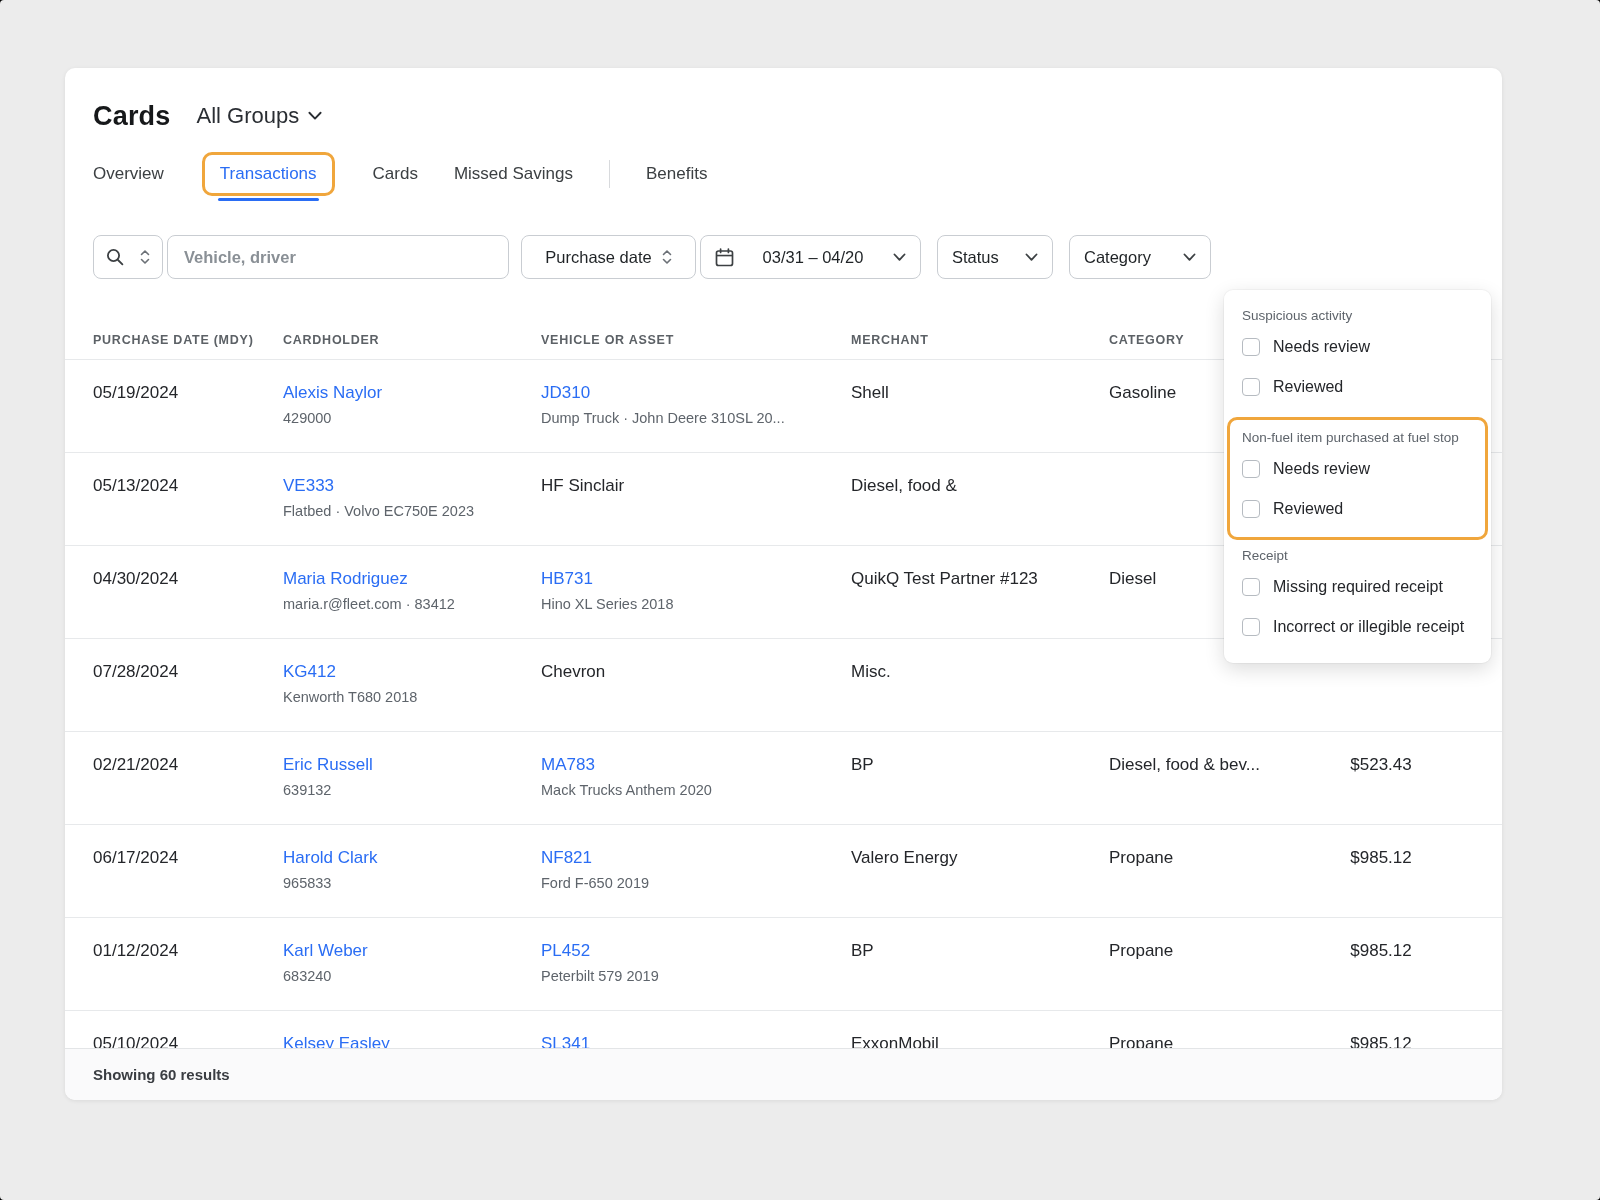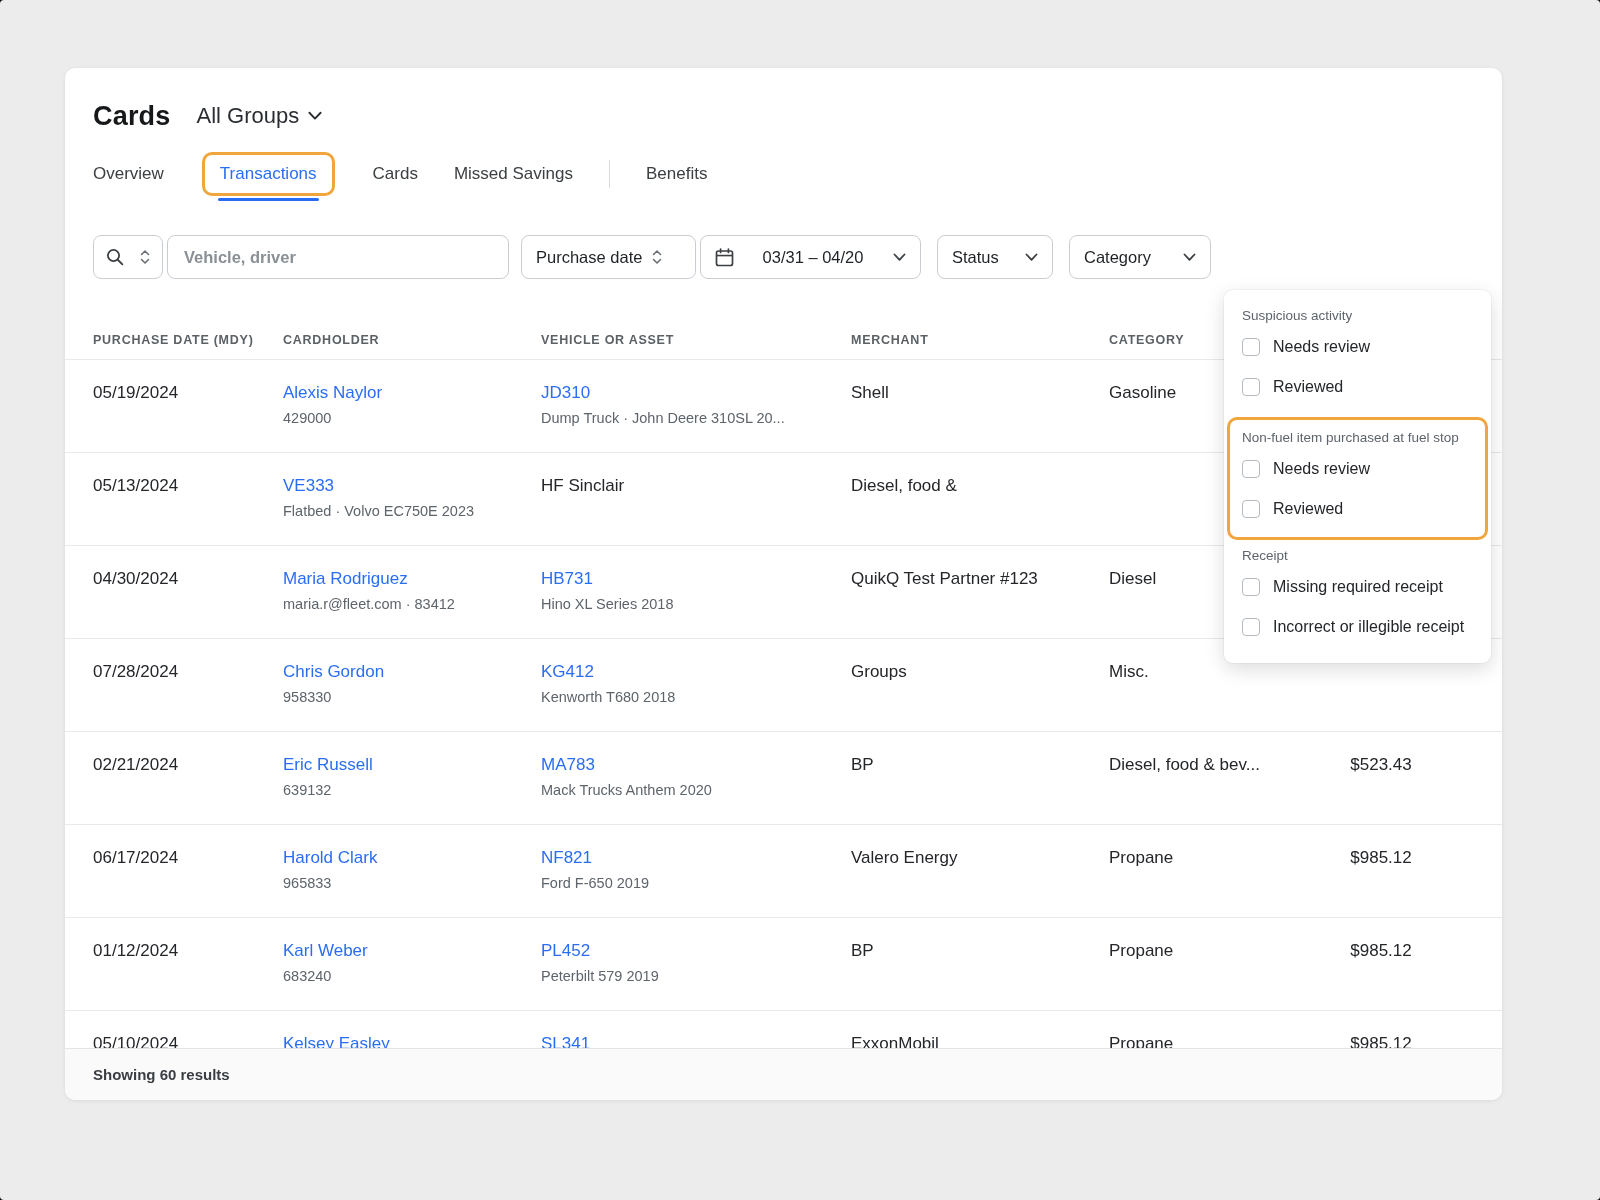--- a/index.html
+++ b/index.html
@@ -32,21 +32,21 @@
   .tab-divider{width:1px;height:28px;background:#D8DADD;}
 
   
   .filters{margin:34px 28px 0;height:50px;display:flex;align-items:center;}
   .fbox{height:44px;border:1px solid var(--border);border-radius:8px;background:#fff;display:flex;align-items:center;
         padding:0 14px;font-size:16.5px;color:#1F2326;gap:10px;white-space:nowrap;cursor:pointer;}
   .search-seg{width:70px;justify-content:space-between;padding:0 12px;margin-right:4px;}
   .search-input{width:342px;margin-right:12px;padding:0 16px;}
   .search-input input{border:none;outline:none;width:100%;font-size:16.5px;font-family:inherit;color:#1F2326;background:transparent;font-weight:bold;}
   .search-input input::placeholder{color:#8A9096;}
-  .pdate{width:175px;justify-content:flex-start;margin-right:4px;}
+  .pdate{width:175px;justify-content:center;margin-right:4px;}
   .drange{width:221px;margin-right:16px;justify-content:space-between;}
   .status{width:116px;margin-right:16px;justify-content:space-between;}
   .category{width:142px;margin-right:18px;justify-content:space-between;}
   .flag-ring{border:3px solid var(--orange);border-radius:11px;padding:2px;}
   .flag{width:155px;justify-content:space-between;border-color:var(--border);}
 
   
   .table{margin-top:38px;}
   .thead,.trow{display:grid;grid-template-columns:190px 258px 310px 258px 215px 1fr;padding:0 28px;}
   .thead{height:40px;align-items:end;border-bottom:1px solid var(--rowline);}
@@ -193,23 +193,22 @@
           <div class="trow">
             <div class="td col-date">04/30/2024</div>
             <div class="td col-holder"><a class="link">Maria Rodriguez</a><div class="sub">maria.r@fleet.com · 83412</div></div>
             <div class="td col-vehicle"><a class="link">HB731</a><div class="sub">Hino XL Series 2018</div></div>
             <div class="td col-merchant">QuikQ Test Partner #123</div>
             <div class="td col-category">Diesel</div>
             <div class="td col-amount"></div>
           </div>
           <div class="trow">
             <div class="td col-date">07/28/2024</div>
-            <div class="td col-holder"><a class="link">Chris Gordon</a><div class="sub">958330</div></div>
             <div class="td col-vehicle"><a class="link">KG412</a><div class="sub">Kenworth T680 2018</div></div>
-            <div class="td col-merchant">Groups</div>
+            <div class="td col-merchant">Chevron</div>
             <div class="td col-category">Misc.</div>
             <div class="td col-amount"></div>
           </div>
           <div class="trow">
             <div class="td col-date">02/21/2024</div>
             <div class="td col-holder"><a class="link">Eric Russell</a><div class="sub">639132</div></div>
             <div class="td col-vehicle"><a class="link">MA783</a><div class="sub">Mack Trucks Anthem 2020</div></div>
             <div class="td col-merchant">BP</div>
             <div class="td col-category">Diesel, food &amp; bev...</div>
             <div class="td col-amount">$523.43</div>

